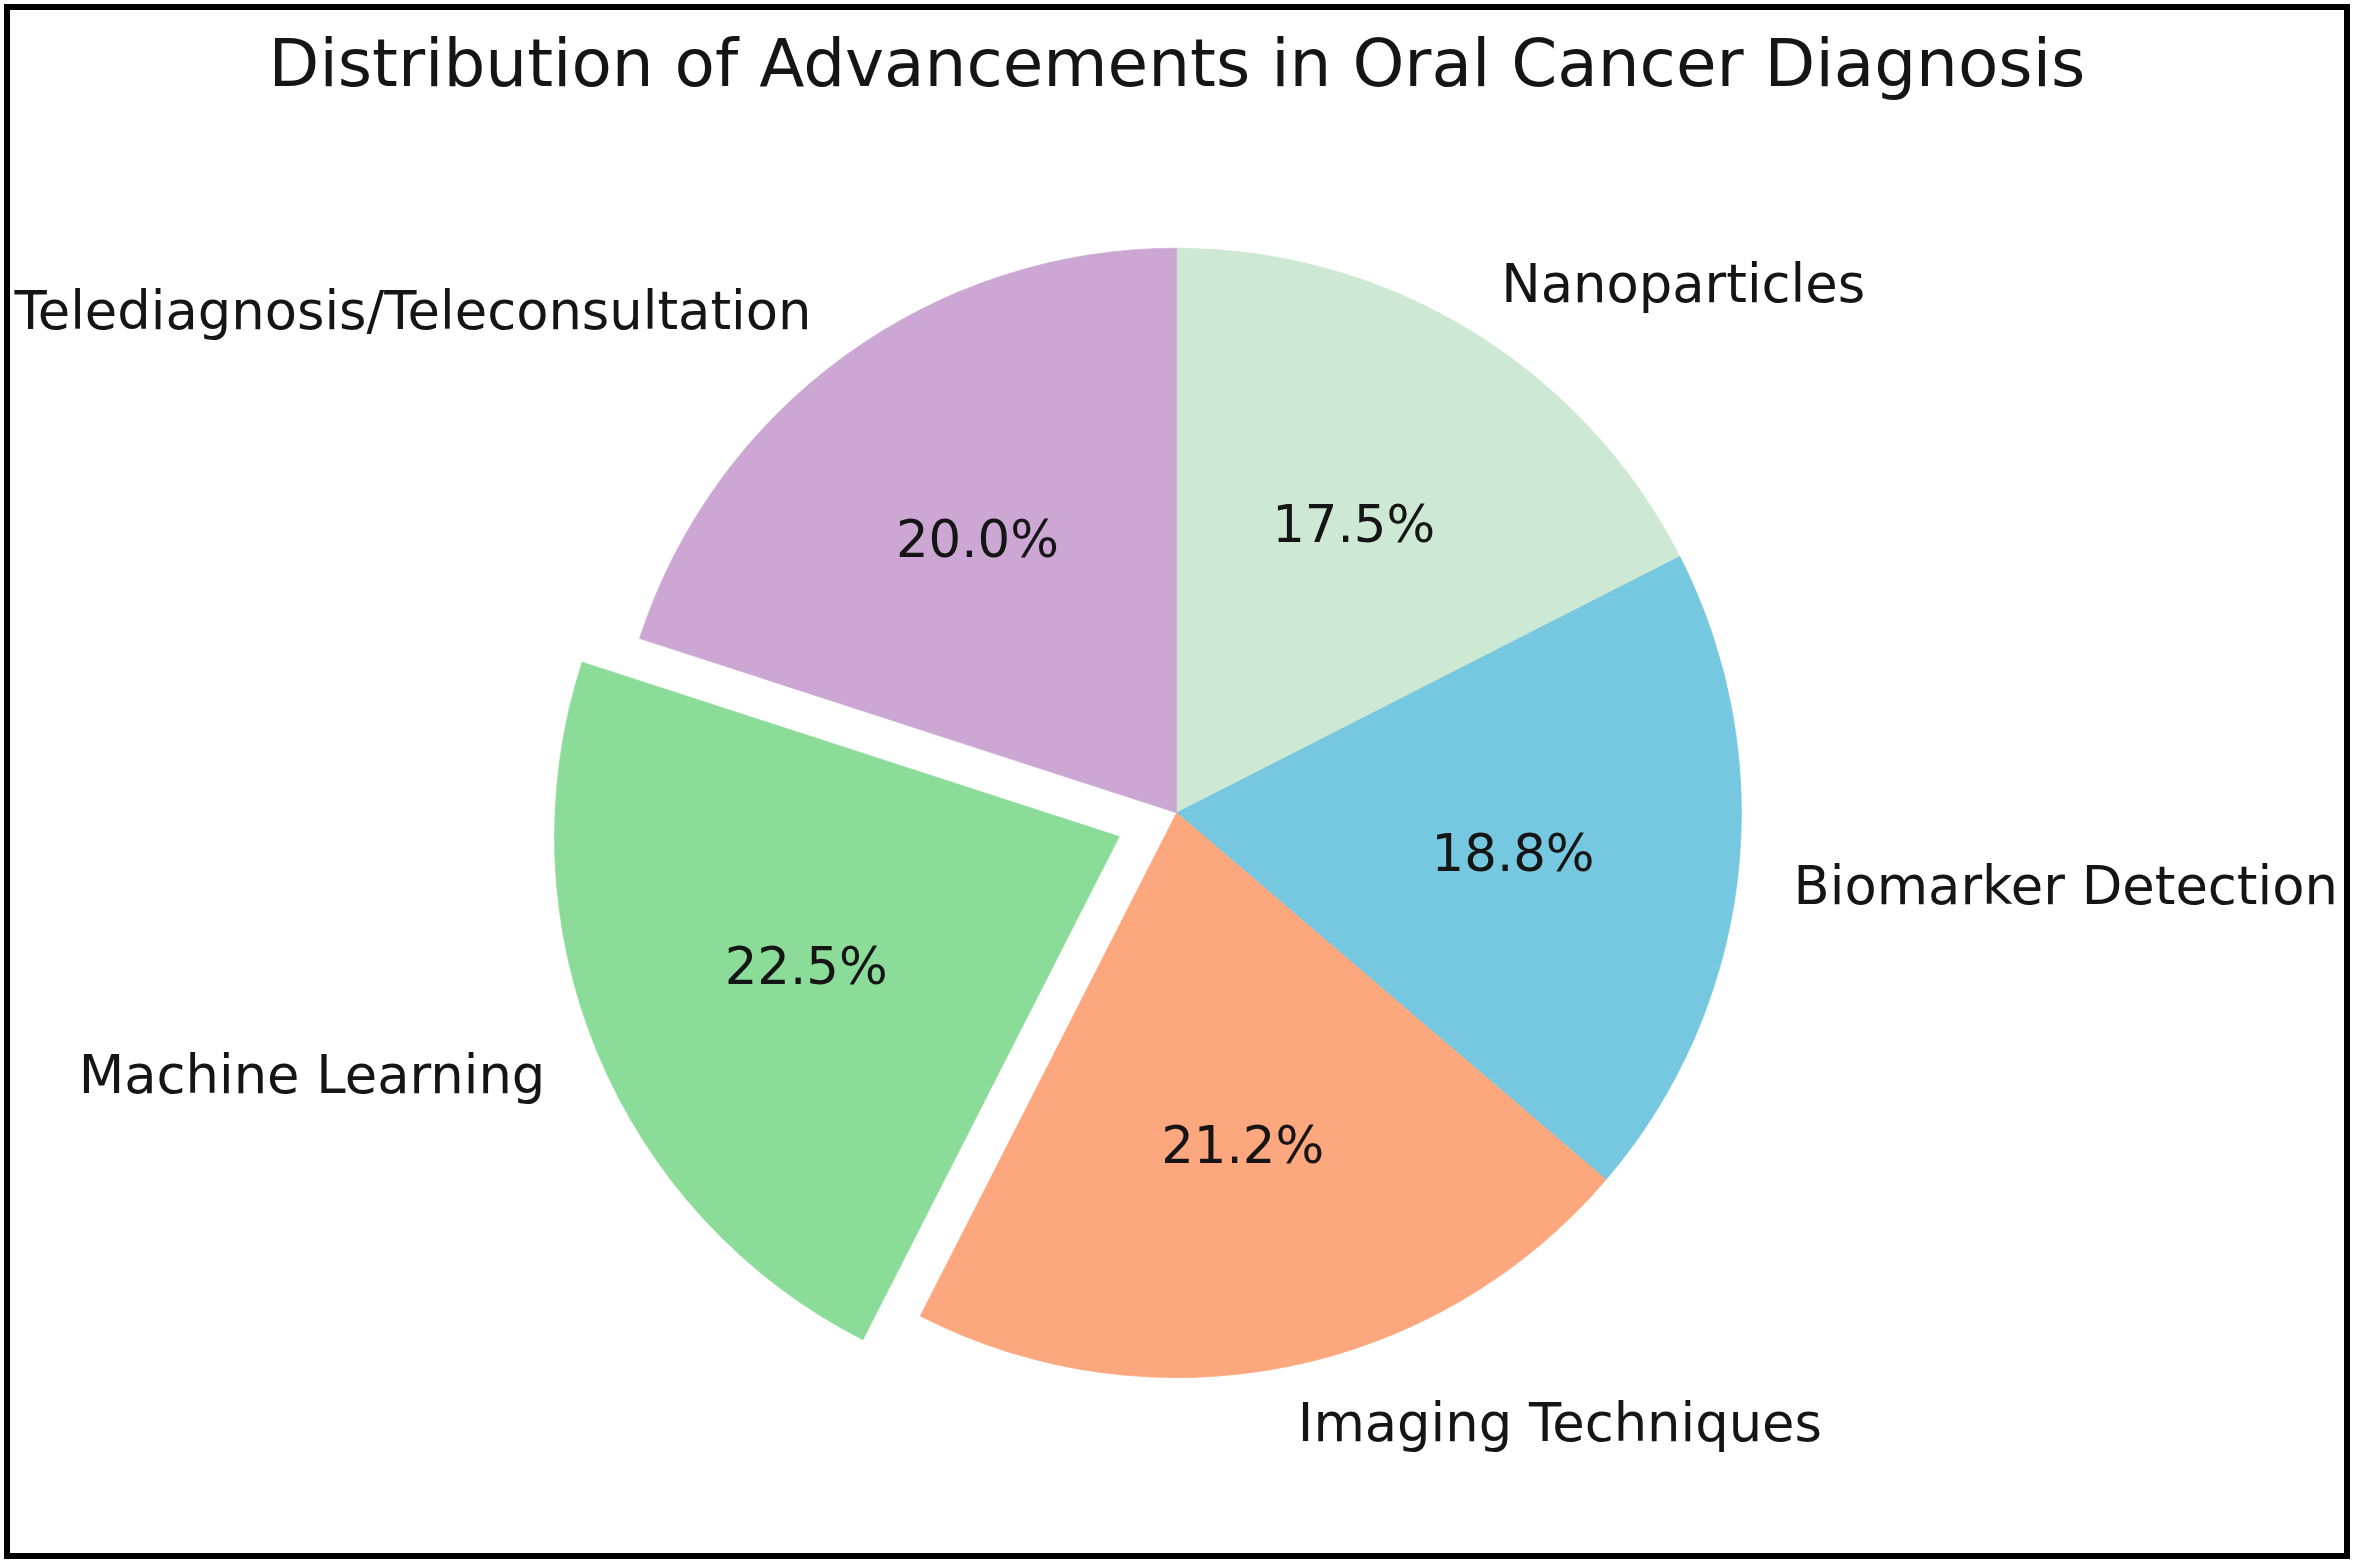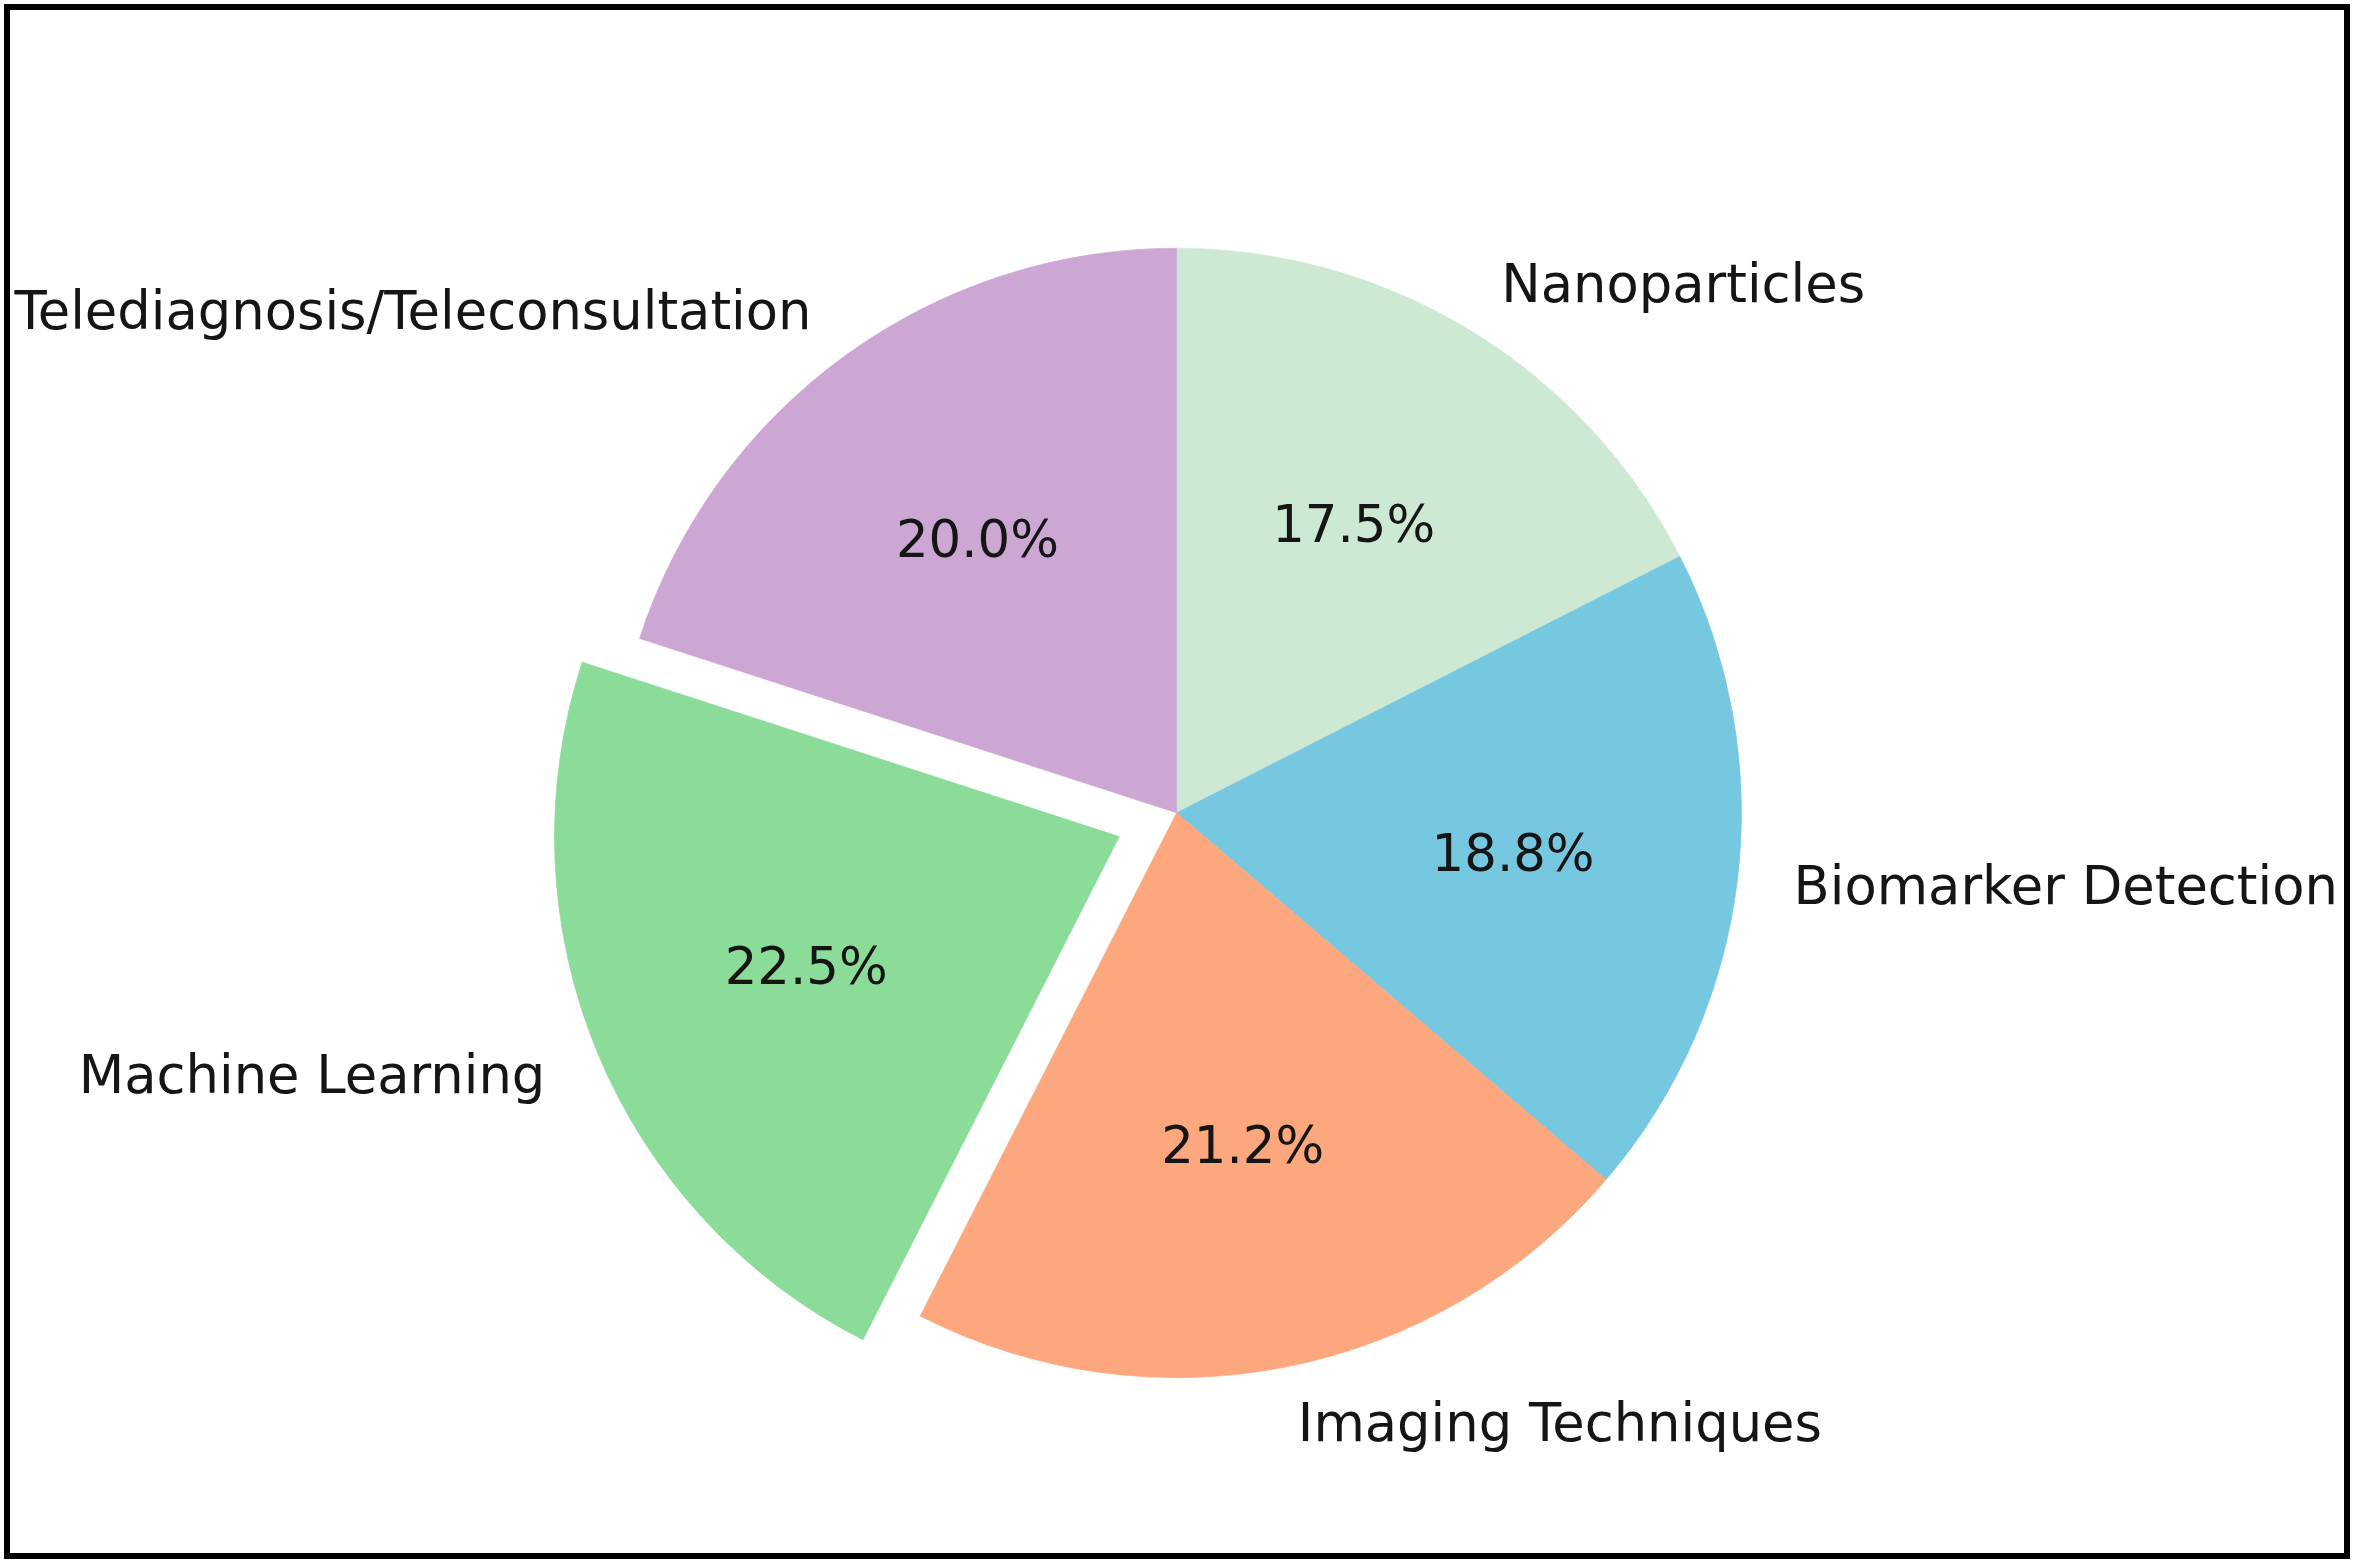--- a/index.html
+++ b/index.html
@@ -44,20 +44,21 @@
   .pct-label {
     font-size: 72px;
     fill: #151515;
   }
 </style>
 </head>
 <body>
 
 <div id="stage">
   <div id="frame"></div>
+  <div id="chart-title">Distribution of Advancements in Oral Cancer Diagnosis</div>
   <svg id="pie-svg" width="2354" height="1563" viewBox="0 0 3301 2192">
       <path d="M 1650.0 1140.0 L 1650.0 348.0 A 792 792 0 0 1 2355.7 780.4 Z" fill="#cee9d3" stroke="#cee9d3" stroke-width="1"></path>
       <text x="1898.3" y="734.8" text-anchor="middle" dominant-baseline="central" class="pct-label">17.5%</text>
       <text x="2105.2" y="397.2" text-anchor="start" dominant-baseline="central" class="cat-label">Nanoparticles</text>
       <path d="M 1650.0 1140.0 L 2355.7 780.4 A 792 792 0 0 1 2252.2 1654.4 Z" fill="#76c7e0" stroke="#76c7e0" stroke-width="1"></path>
       <text x="2121.9" y="1195.9" text-anchor="middle" dominant-baseline="central" class="pct-label">18.8%</text>
       <text x="2515.2" y="1242.4" text-anchor="start" dominant-baseline="central" class="cat-label">Biomarker Detection</text>
       <path d="M 1650.0 1140.0 L 2252.2 1654.4 A 792 792 0 0 1 1290.4 1845.7 Z" fill="#fda77e" stroke="#fda77e" stroke-width="1"></path>
       <text x="1742.7" y="1606.1" text-anchor="middle" dominant-baseline="central" class="pct-label">21.2%</text>
       <text x="1820.0" y="1994.5" text-anchor="start" dominant-baseline="central" class="cat-label">Imaging Techniques</text>

